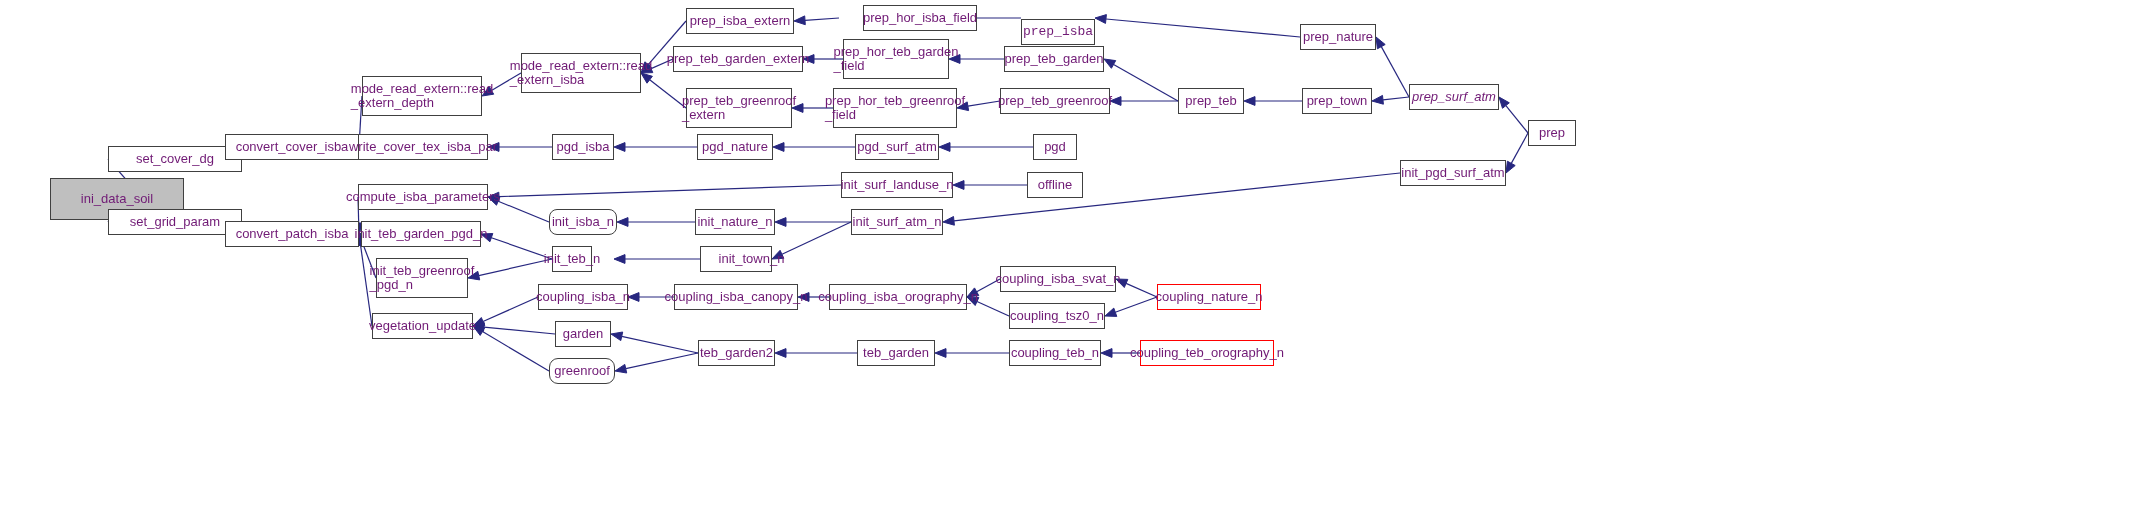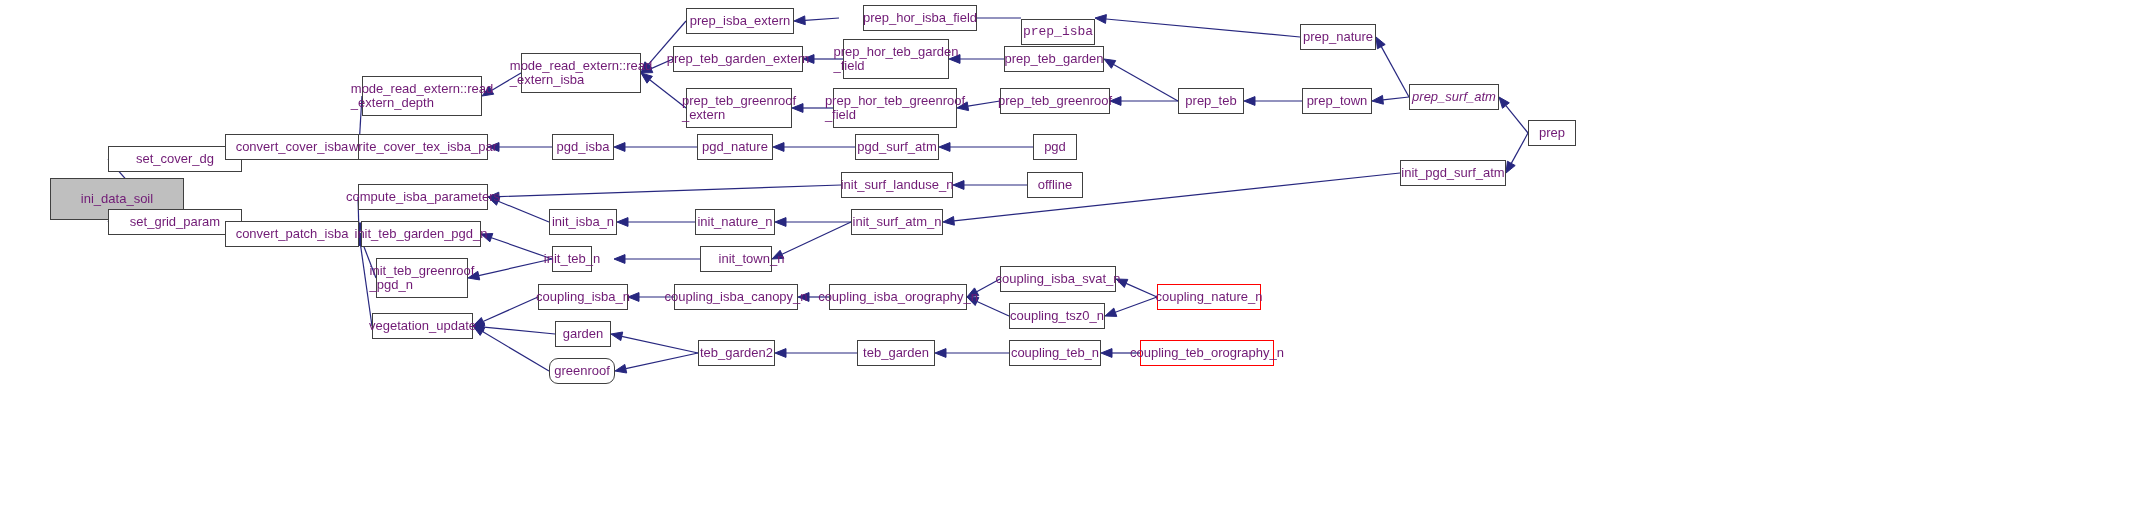--- a/index.html
+++ b/index.html
@@ -293,21 +293,21 @@
 _extern_depth</div>
       <div class="node" style="left: 358px; top: 134px; width: 130px; height: 26px;">write_cover_tex_isba_par</div>
       <div class="node" style="left: 358px; top: 184px; width: 130px; height: 26px;">compute_isba_parameters</div>
       <div class="node" style="left: 361px; top: 221px; width: 120px; height: 26px;">init_teb_garden_pgd_n</div>
       <div class="node" style="left: 376px; top: 258px; width: 92px; height: 40px;">init_teb_greenroof
 _pgd_n</div>
       <div class="node" style="left: 372px; top: 313px; width: 101px; height: 26px;">vegetation_update</div>
       <div class="node" style="left: 521px; top: 53px; width: 120px; height: 40px;">mode_read_extern::read
 _extern_isba</div>
       <div class="node" style="left: 552px; top: 134px; width: 62px; height: 26px;">pgd_isba</div>
-      <div class="node" style="left: 549px; top: 209px; width: 68px; height: 26px;">init_isba_n</div>
+      <div class="node" style="left: 549px; top: 209px; width: 68px; height: 26px; border-radius: 8px;">init_isba_n</div>
       <div class="node" style="left: 552px; top: 246px; width: 40px; height: 26px;">init_teb_n</div>
       <div class="node" style="left: 538px; top: 284px; width: 90px; height: 26px;">coupling_isba_n</div>
       <div class="node" style="left: 555px; top: 321px; width: 56px; height: 26px;">garden</div>
       <div class="node" style="left: 549px; top: 358px; width: 66px; height: 26px; border-radius: 9px;">greenroof</div>
       <div class="node" style="left: 686px; top: 8px; width: 108px; height: 26px;">prep_isba_extern</div>
       <div class="node" style="left: 673px; top: 46px; width: 130px; height: 26px;">prep_teb_garden_extern</div>
       <div class="node" style="left: 686px; top: 88px; width: 106px; height: 40px;">prep_teb_greenroof
 _extern</div>
       <div class="node" style="left: 697px; top: 134px; width: 76px; height: 26px;">pgd_nature</div>
       <div class="node" style="left: 695px; top: 209px; width: 80px; height: 26px;">init_nature_n</div>

